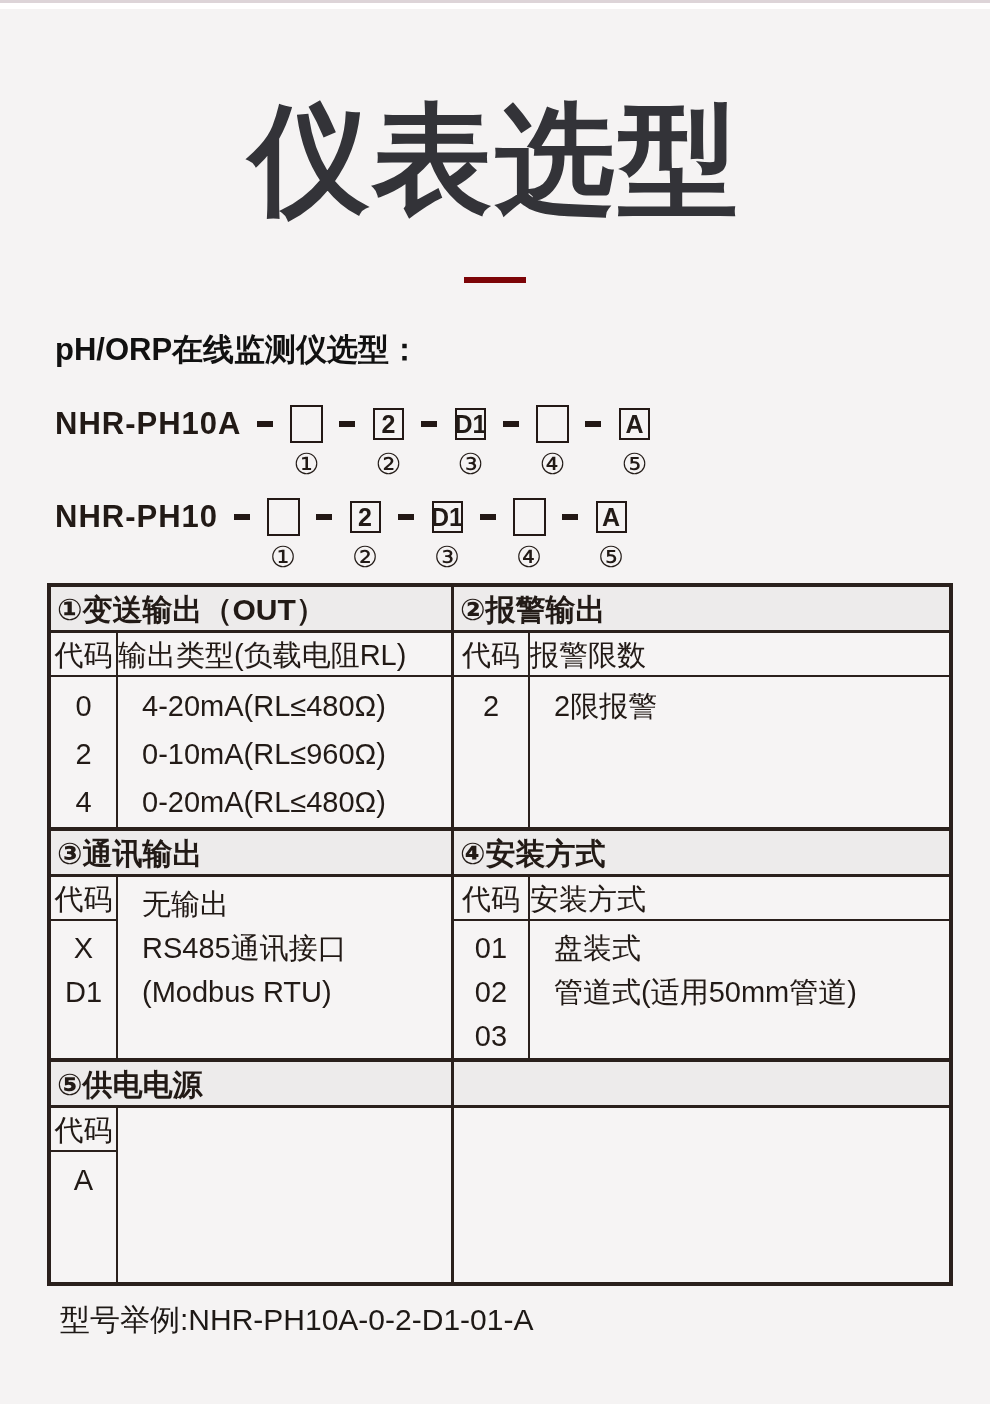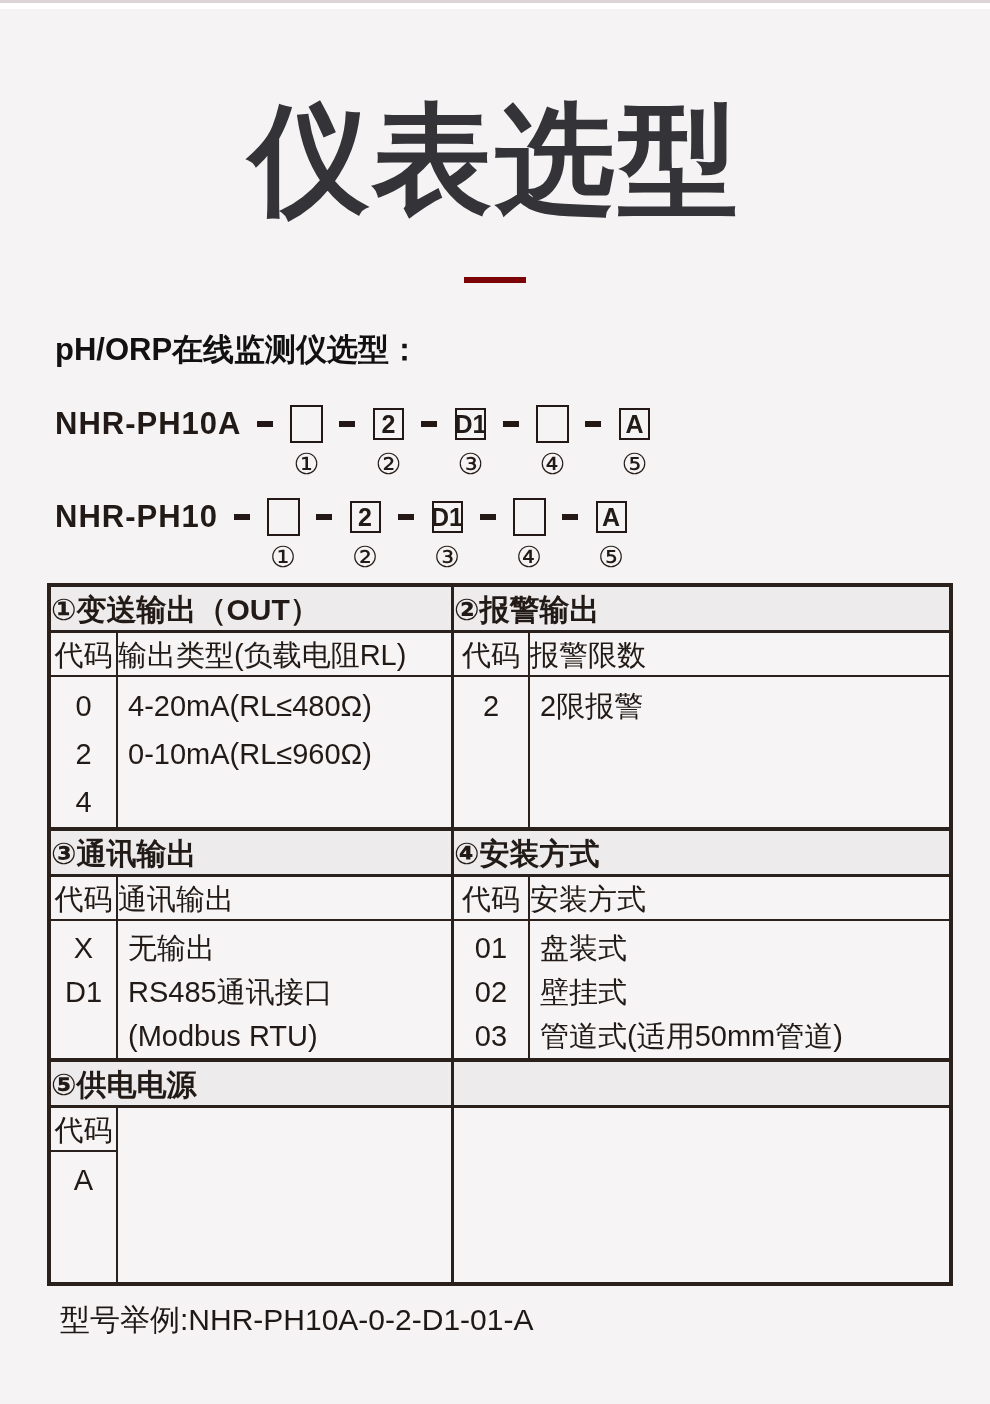--- a/index.html
+++ b/index.html
@@ -86,37 +86,37 @@
   .band { display:flex; }
   .band + .band { border-top:4px solid #2a201c;justify-content:center; }
   .sec { display:flex; flex-direction:column; }
   .sec.left  { width:403px; flex:none; border-right:3px solid #2a201c; }
   .sec.right { flex:1; }
   .sec-header {
     height:46px; line-height:46px;
     background:#edebeb;
     border-bottom:3px solid #2a201c;
     font-weight:700; font-size:30px;
-    padding-left:0;
+    padding-left:6px;
     white-space:nowrap;
   }
   .sec-body { display:flex; flex:1; }
   .col { display:flex; flex-direction:column; }
   .col.code { flex:none; border-right:2px solid #2a201c; text-align:center; }
   .sec.left  .col.code { width:67px; }
   .sec.right .col.code { width:76px; }
   .col.desc { flex:1; }
   .col-head {
     height:44px; line-height:44px;
     border-bottom:2px solid #2a201c;
     font-size:29px; white-space:nowrap;
   }
   .col.desc .col-head { }
   .col-vals { padding-top:5px; }
-  .col.desc .col-vals { padding-left:10px; }
+  .col.desc .col-vals { padding-left:24px; }
   .cell-line { font-size:29px; white-space:nowrap; }
   .band.b1 .cell-line { height:48px; line-height:48px; }
   .band.b2 .cell-line { height:44px; line-height:44px; }
   .band.b3 .cell-line { height:46px; line-height:46px; }
   .band.b1 .col-vals { min-height:150px; }
   .band.b2 .col-vals { min-height:136px; }
   .band.b3 .col-vals { min-height:130px; }
   .sec.empty .sec-body { flex:1; }
 
   
@@ -229,20 +229,21 @@
                 <div class="cell-line">0</div>
                 <div class="cell-line">2</div>
                 <div class="cell-line">4</div>
               </div>
           </div>
           <div class="col desc">
             <div class="col-head">输出类型(负载电阻RL)</div>
             <div class="col-vals">
                 <div class="cell-line">4-20mA(RL≤480Ω)</div>
                 <div class="cell-line">0-10mA(RL≤960Ω)</div>
+                <div class="cell-line">0-20mA(RL≤480Ω)</div>
               </div>
           </div>
         </div>
       </div>
       <div class="sec right">
         <div class="sec-header">②报警输出</div>
         <div class="sec-body">
           <div class="col code">
             <div class="col-head">代码</div>
             <div class="col-vals">
@@ -265,21 +266,20 @@
         <div class="sec-body">
           <div class="col code">
             <div class="col-head">代码</div>
             <div class="col-vals">
                 <div class="cell-line">X</div>
                 <div class="cell-line">D1</div>
                 <div class="cell-line"></div>
               </div>
           </div>
           <div class="col desc">
-            <div class="col-head">通讯输出</div>
             <div class="col-vals">
                 <div class="cell-line">无输出</div>
                 <div class="cell-line">RS485通讯接口</div>
                 <div class="cell-line">(Modbus RTU)</div>
               </div>
           </div>
         </div>
       </div>
       <div class="sec right">
         <div class="sec-header">④安装方式</div>
@@ -289,21 +289,20 @@
             <div class="col-vals">
                 <div class="cell-line">01</div>
                 <div class="cell-line">02</div>
                 <div class="cell-line">03</div>
               </div>
           </div>
           <div class="col desc">
             <div class="col-head">安装方式</div>
             <div class="col-vals">
                 <div class="cell-line">盘装式</div>
-                <div class="cell-line">壁挂式</div>
                 <div class="cell-line">管道式(适用50mm管道)</div>
               </div>
           </div>
         </div>
       </div>
     </div>
 
     <div class="band b3">
       <div class="sec left">
         <div class="sec-header">⑤供电电源</div>

